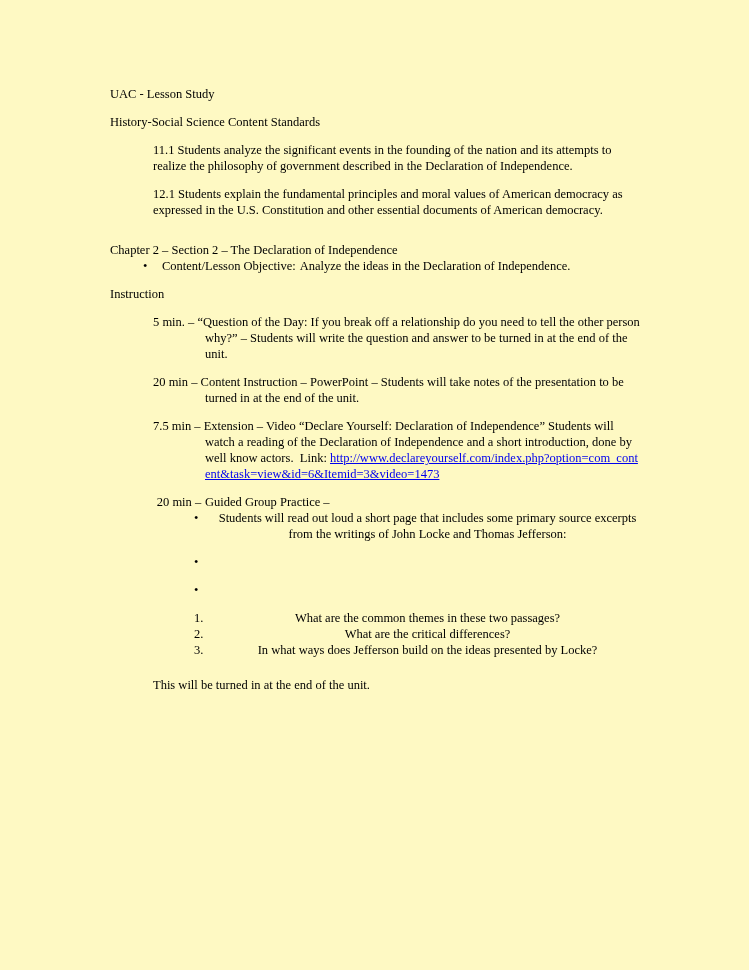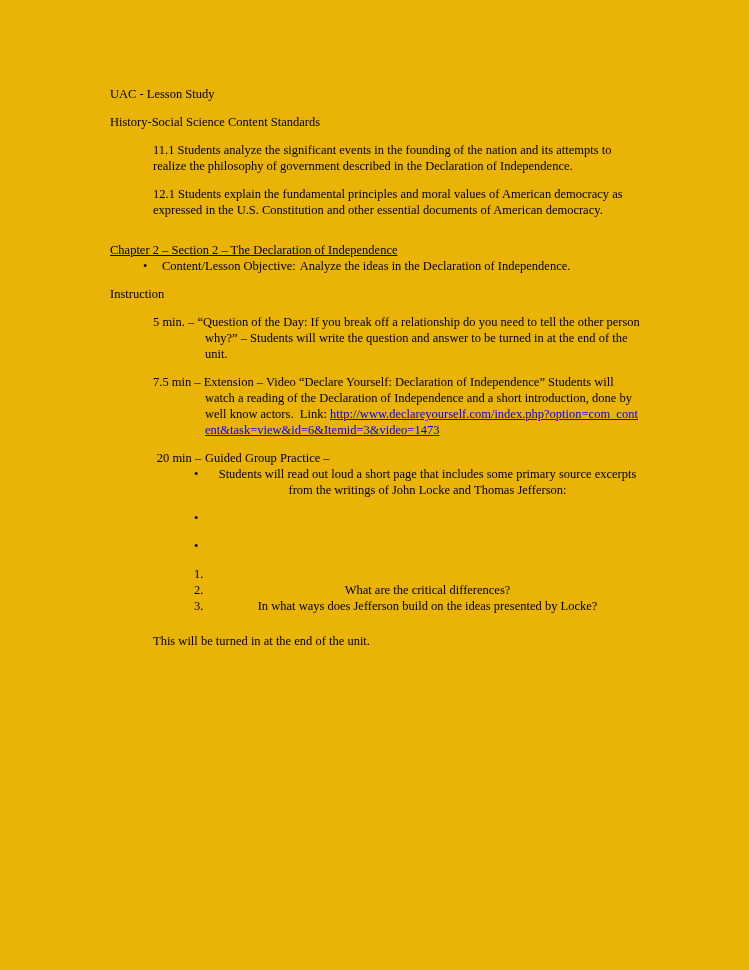--- a/index.html
+++ b/index.html
@@ -4,21 +4,21 @@
 <style>
   html, body {
     margin: 0;
     padding: 0;
     background: #ffffff;
   }
   .page {
     position: relative;
     width: 749px;
     height: 970px;
-    background: #eab308;
+    background: #fef9c3;
     font-family: "Liberation Serif", "DejaVu Serif", serif;
     font-size: 12.5px;
     line-height: 16px;
     color: #000000;
     overflow: hidden;
   }
   .content {
     position: absolute;
     left: 110px;
     top: 86px;
@@ -26,21 +26,21 @@
   }
   .para {
     margin: 0 0 12px 0;
     white-space: pre-wrap;
   }
   .ind { margin-left: 43px; }
   .hang {
     padding-left: 95px;
     text-indent: -52px;
   }
-  .chapter { margin-top: 24px; margin-bottom: 0; text-decoration: underline; }
+  .chapter { margin-top: 24px; margin-bottom: 0; }
   .tight { margin-bottom: 0; }
   .obj {
     display: flex;
     padding-left: 33px;
     white-space: normal;
   }
   .obj-marker {
     flex: none;
     width: 19px;
     white-space: pre-wrap;
@@ -91,20 +91,21 @@
 
     <div class="para obj">
         <span class="obj-marker">•</span>
         <span class="obj-text"><span class="u">Content/Lesson Objective:</span><span>Analyze the ideas in the Declaration of Independence.</span></span>
       </div>
 
     <p class="para">Instruction</p>
 
     <p class="para hang">5 min. – “Question of the Day: If you break off a relationship do you need to tell the other person why?” – Students will write the question and answer to be turned in at the end of the unit.</p>
 
+    <p class="para hang">20 min – Content Instruction – PowerPoint – Students will take notes of the presentation to be turned in at the end of the unit.</p>
 
     <p class="para hang"><span>7.5 min – Extension – Video “Declare Yourself: Declaration of Independence” Students will watch a reading of the Declaration of Independence and a short introduction, done by well know actors.  Link: </span><a href="#" class="link">http://www.declareyourself.com/index.php?option=com_content&amp;task=view&amp;id=6&amp;Itemid=3&amp;video=1473</a></p>
 
     <p class="para hang tight"><span class="gprefix">20 min –</span><span>Guided Group Practice –</span></p>
 
     <div class="para li">
         <span class="li-marker">•</span>
         <span class="li-text">Students will read out loud a short page that includes some primary source excerpts from the writings of John Locke and Thomas Jefferson:</span>
       </div>
 
@@ -112,20 +113,21 @@
         <span class="li-marker">•</span>
       </div>
 
     <div class="para li">
         <span class="li-marker">•</span>
       </div>
 
 
     <div class="para li num">
         <span class="li-marker">1.</span>
+        <span class="li-text">What are the common themes in these two passages?</span>
       </div>
 
     <div class="para li num">
         <span class="li-marker">2.</span>
         <span class="li-text">What are the critical differences?</span>
       </div>
 
     <div class="para li num">
         <span class="li-marker">3.</span>
         <span class="li-text">In what ways does Jefferson build on the ideas presented by Locke?</span>

